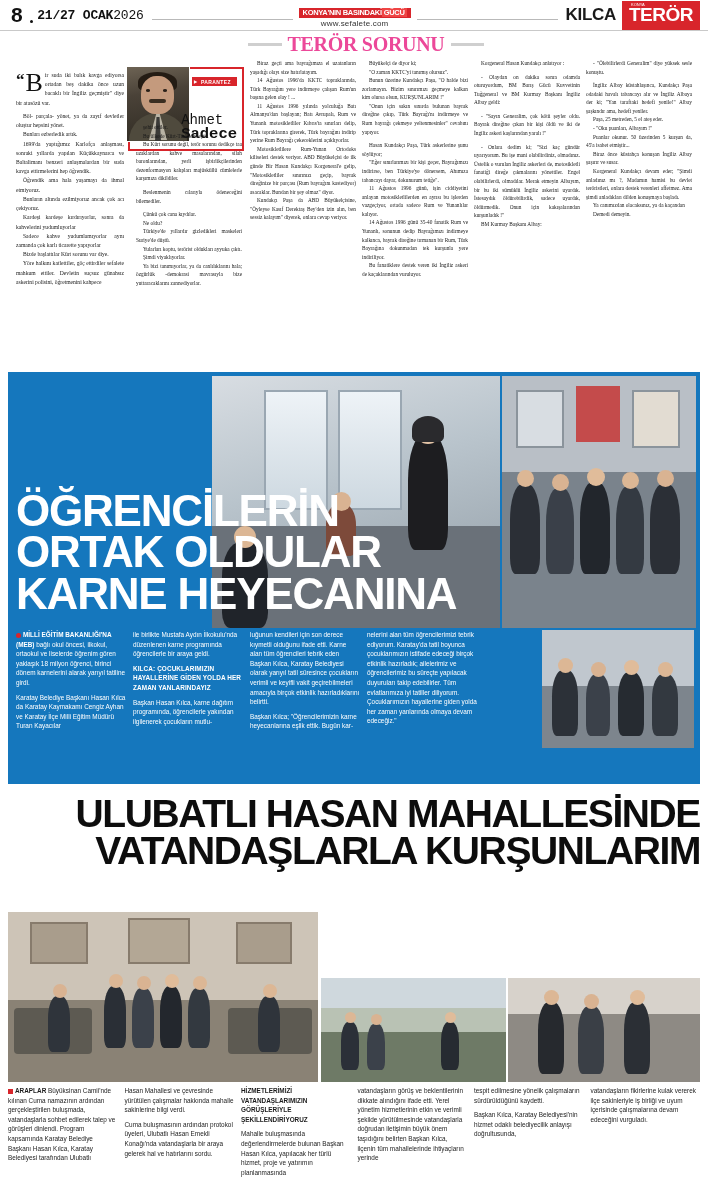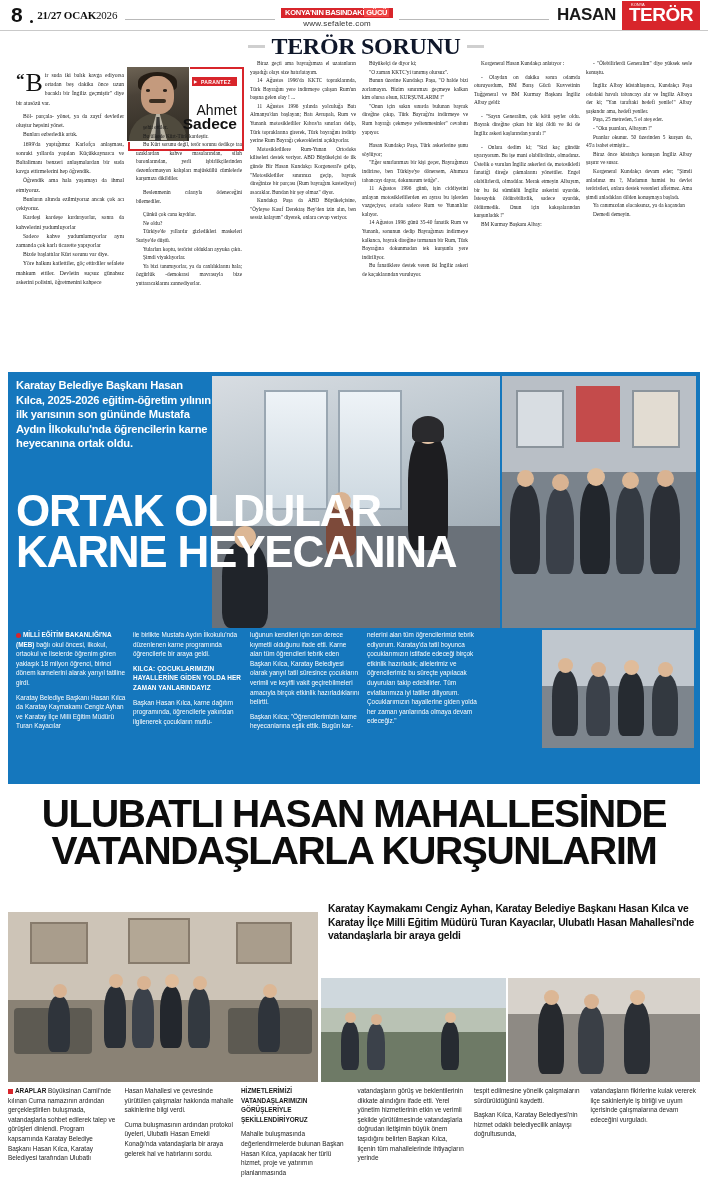--- a/index.html
+++ b/index.html
@@ -29,22 +29,22 @@
     font-weight: bold; font-size: 21px;
     margin-left: 11px; letter-spacing: -0.5px;
     color: #111;
   }
   .page-dot {
     width: 3px; height: 3px; border-radius: 50%;
     background: #111; margin: 0 4px 0 8px; align-self: flex-end;
     margin-bottom: 7px;
   }
   .issue-date {
-    font-family: Liberation Serif, serif;
-    font-size: 11px; color: #111; letter-spacing: -0.2px;
+    font-family: Liberation Mono, monospace;
+    font-size: 13px; color: #111; letter-spacing: -0.2px;
     white-space: nowrap;
   }
   .issue-date b { font-weight: bold; }
   .issue-date .yr { font-weight: normal; }
   .mh-rule-left {
     flex: 1; height: 1px; background: #b9b9b9; margin: 0 6px 0 8px;
     margin-top: 8px;
   }
   .mh-center { text-align: center; line-height: 1; }
   .mh-tag {
@@ -90,21 +90,21 @@
     border-top: 1px solid #c9c9c9;
     padding-top: 4px;
   }
   .art1-titlebar {
     position: absolute; left: 248px; top: 2px; width: 236px;
     display: flex; align-items: center;
   }
   .tb-rule { flex: 1; height: 3px; background: #cfcfcf; }
   .art1-title {
     font-family: "Liberation Serif", serif;
-    font-weight: bold; font-size: 24px; color: #0f172a;
+    font-weight: bold; font-size: 20px; color: #ec4899;
     padding: 0 6px; white-space: nowrap; letter-spacing: -0.3px;
   }
 
   .col-txt {
     position: absolute;
     font-family: "Liberation Serif", serif;
     font-size: 5.3px;
     line-height: 1.62;
     color: #1a1a1a;
     text-align: justify;
@@ -173,23 +173,23 @@
     position: absolute; right: 5px; top: 8px;
     background: #d8252b; color: #fff;
     font-family: "Liberation Sans", sans-serif;
     font-weight: bold; font-size: 5px; letter-spacing: 0.4px;
     padding: 1.5px 6px 1.5px 9px;
   }
   .parantez-tag::before {
     content: "\25B6"; position: absolute; left: 2px; top: 1.5px; font-size: 4px;
   }
   .author-name {
-    position: absolute; right: 5px; bottom: 17px;
-    text-align: right; line-height: 0.95;
-    font-family: Liberation Sans, sans-serif; color: #111;
+    position: absolute; right: 5px; bottom: 7px;
+    text-align: left; line-height: 0.95;
+    font-family: Liberation Mono, monospace; color: #111;
   }
   .author-name .fn { font-size: 14px; display:block; }
   .author-name .ln { font-size: 15.5px; display:block; font-weight: bold; }
 
   
   .banner1 {
     position: absolute; left: 8px; top: 372px;
     width: 692px; height: 412px;
     background: #1577bd;
     overflow: hidden;
@@ -253,21 +253,21 @@
     background: linear-gradient(160deg,#cbd3da 0%,#97a3ad 60%,#6d7880 100%);
     overflow: hidden;
   }
 
   
   .head2 {
     position: absolute; left: 8px; top: 796px; width: 692px;
     font-family: "Liberation Sans", sans-serif;
     font-weight: bold; font-size: 39px; line-height: 0.94;
     letter-spacing: -1.4px; color: #0d0d0d;
-    text-align: center;
+    text-align: right;
   }
   .head2 span { display: block; }
 
   
   .art2 {
     position: absolute; left: 8px; top: 900px; width: 692px; height: 292px;
   }
   .a2-deck {
     position: absolute; left: 320px; top: 2px; width: 378px;
     font-family: "Liberation Sans", sans-serif;
@@ -324,21 +324,21 @@
     <div class="page-dot"></div>
     <div class="issue-date">
       <b>21/27 OCAK</b><span class="yr">2026</span>
     </div>
     <div class="mh-rule-left"></div>
     <div class="mh-center">
       <div class="mh-tag"><span>KONYA'NIN BASINDAKİ</span><span class="gray">GÜCÜ</span></div>
       <div class="mh-url">www.sefalete.com</div>
     </div>
     <div class="mh-rule-right"></div>
-    <div class="mh-haber">HASAN</div>
+    <div class="mh-haber">KILCA</div>
     <div class="mh-imza"><span class="mini">KONYA</span><span>TERÖR</span></div>
   </div>
 
   <div class="art1">
 
     <div class="art1-titlebar">
       <div class="tb-rule"></div>
       <div class="art1-title">TERÖR SORUNU</div>
       <div class="tb-rule"></div>
     </div>
@@ -457,23 +457,23 @@
         <div class="p-head" style="left:50px;top:98px;width:17px;height:17px;background:#d9b392;"></div>
         <div class="person" style="left:78px;top:106px;width:30px;height:92px;background:#22262c;"></div>
         <div class="p-head" style="left:85px;top:92px;width:18px;height:18px;background:#e0bc9a;"></div>
         <div class="person" style="left:114px;top:110px;width:28px;height:88px;background:#343a42;"></div>
         <div class="p-head" style="left:120px;top:96px;width:17px;height:17px;background:#dcb795;"></div>
         <div class="person" style="left:148px;top:108px;width:30px;height:90px;background:#2b2f36;"></div>
         <div class="p-head" style="left:155px;top:94px;width:17px;height:17px;background:#d9b392;"></div>
       </div>
     </div>
 
-    <div class="b1-lead">Karatay Belediye Başkanı Hasan Kılca, 2025-2026 eğitim-öğretim yılının ilk yarısının son gününde Mustafa Aydın İlkokulu'nda öğrencilerin karne heyecanına ortak oldu.</div>
 
     <div class="b1-head">
+      <span>ÖĞRENCİLERİN</span>
       <span>ORTAK OLDULAR</span>
       <span>KARNE HEYECANINA</span>
     </div>
 
     <div class="b1-photo-small">
       <div style="position:absolute;left:0;top:0;width:152px;height:56px;background:#c0c7ce;"></div>
       <div style="position:absolute;left:0;top:56px;width:152px;height:62px;background:#7d858d;"></div>
       <div class="person" style="left:10px;top:40px;width:26px;height:66px;background:#2c3138;"></div>
       <div class="p-head" style="left:16px;top:28px;width:15px;height:15px;background:#dcb795;"></div>
       <div class="person" style="left:44px;top:44px;width:24px;height:62px;background:#3b414a;"></div>
@@ -504,21 +504,20 @@
     </div>
   </div>
 
   <div class="head2">
     <span>ULUBATLI HASAN MAHALLESİNDE</span>
     <span>VATANDAŞLARLA KURŞUNLARIM</span>
   </div>
 
   <div class="art2">
 
-    <div class="a2-deck">Karatay Kaymakamı Cengiz Ayhan, Karatay Belediye Başkanı Hasan Kılca ve Karatay İlçe Milli Eğitim Müdürü Turan Kayacılar, Ulubatlı Hasan Mahallesi'nde vatandaşlarla bir araya geldi</div>
 
     <div class="a2-ph1">
       <div style="position:absolute;left:0;top:0;width:310px;height:88px;background:#cdc4b7;"></div>
       <div style="position:absolute;left:22px;top:10px;width:58px;height:42px;background:#a99d8c;border:2px solid #877b6c;"></div>
       <div style="position:absolute;left:120px;top:6px;width:62px;height:46px;background:#b3a795;border:2px solid #877b6c;"></div>
       <div style="position:absolute;left:228px;top:10px;width:56px;height:42px;background:#a99d8c;border:2px solid #877b6c;"></div>
       <div style="position:absolute;left:0;top:88px;width:310px;height:82px;background:#8a8275;"></div>
       <div class="sofa" style="left:6px;top:96px;width:78px;height:46px;background:#5d5a52;"></div>
       <div class="sofa" style="left:220px;top:96px;width:84px;height:46px;background:#5d5a52;"></div>
       <div class="person" style="left:96px;top:74px;width:22px;height:62px;background:#2a2f36;"></div>

